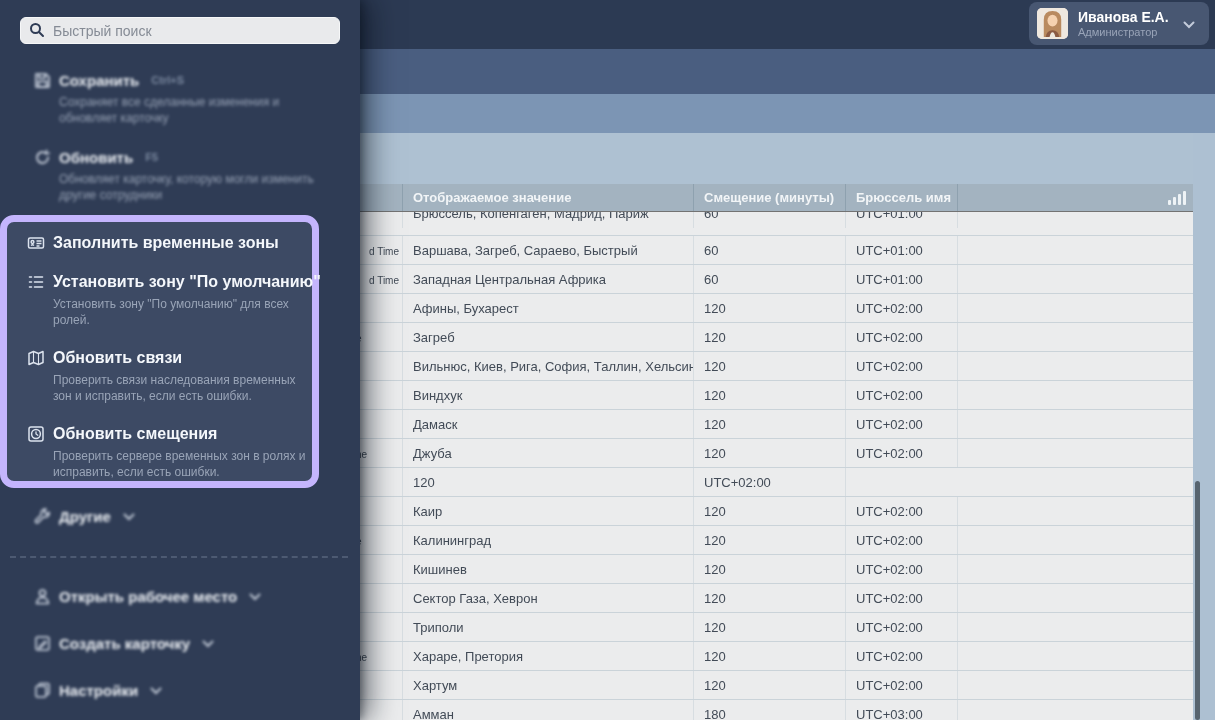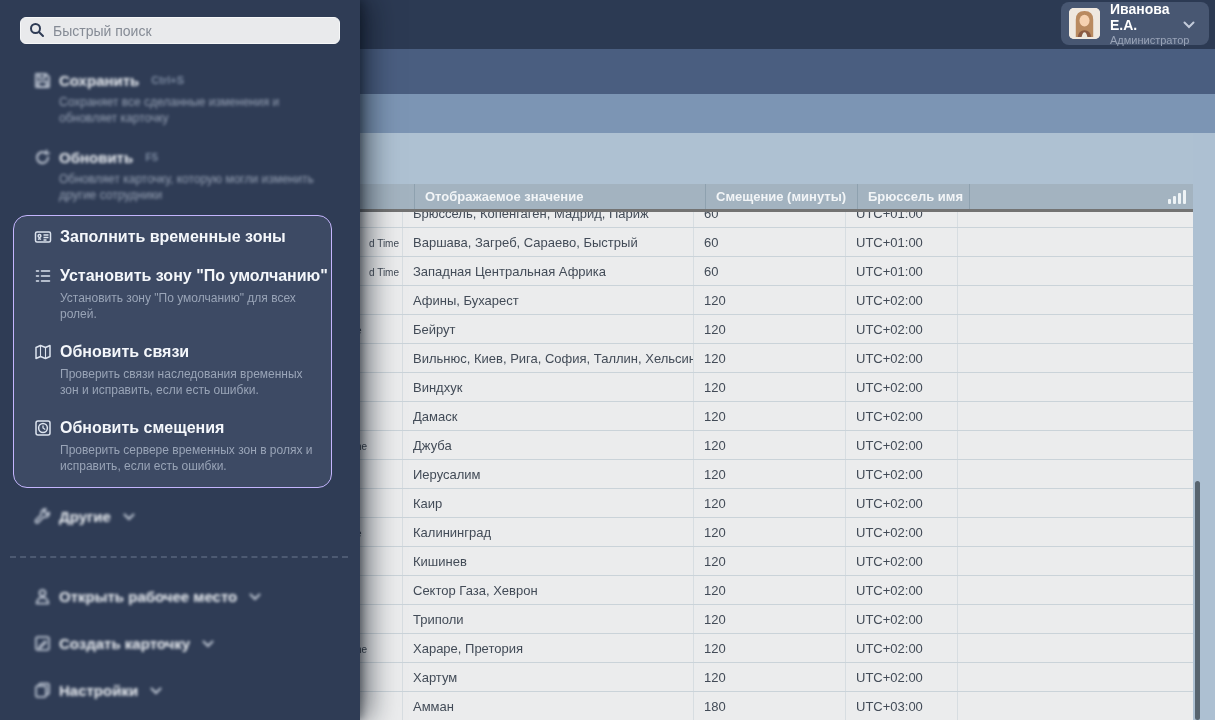--- a/index.html
+++ b/index.html
@@ -6,42 +6,42 @@
   html,body { width:1215px; height:720px; overflow:hidden; }
   body { font-family: "Liberation Sans", sans-serif; position:relative; background:#aec1d2; }
 
   
   .topbar   { position:absolute; left:0; top:0; width:1215px; height:49px; background:#2c3a53; }
   .band2    { position:absolute; left:0; top:49px; width:1215px; height:45px; background:#4a5e80; }
   .band3    { position:absolute; left:0; top:94px; width:1215px; height:39px; background:#7c95b4; }
   .content-bg { position:absolute; left:0; top:133px; width:1215px; height:587px; background:#aec1d2; }
 
   
-  .user-badge { position:absolute; right:6px; top:2px; width:148px; height:43px;
+  .user-badge { position:absolute; right:6px; top:2px; width:180px; height:43px;
     background:#485772; border-radius:8px; display:flex; align-items:center; padding:0 14px 0 8px; cursor:pointer; }
   .avatar { width:31px; height:31px; border-radius:5px; overflow:hidden; flex:0 0 31px; background:#efe8df; }
   .user-text { margin-left:10px; flex:1; min-width:0; }
   .user-name { color:#ffffff; font-size:14px; font-weight:bold; line-height:16px; }
   .user-role { color:#99a4b8; font-size:11px; line-height:13px; margin-top:1px; }
   .user-chevron { margin-left:6px; flex:0 0 auto; color:#c3cbda; }
 
   
   .table-wrap { position:absolute; left:360px; top:184px; width:833px; }
   .thead { display:grid; grid-template-columns:42px 291px 152px 112px 1fr; height:28px;
-    background:#a3b3c0; border-bottom:3px solid #737373; align-items:center;padding-left:12px; }
+    background:#a3b3c0; border-bottom:1px solid #737373; align-items:center; }
   .thead .hc { color:#f2f5f7; font-size:13px; font-weight:bold; padding-left:10px; height:100%;
     display:flex; align-items:center; overflow:hidden; white-space:nowrap; }
   .thead .hc + .hc { border-left:1px solid rgba(125,145,160,.55); }
   .thead .hc.last { justify-content:flex-end; padding-right:7px; }
   .chart-icon { display:flex; align-items:flex-end; gap:2px; height:14px; }
   .chart-icon i { display:block; width:3px; background:#eef3f6; border-radius:1px; }
 
   .tbody { background:#ebeced; }
   .trow { height:29px; border-bottom:1px solid #cad3d9; background:#ebeced; overflow:hidden; }
-  .trow.cut { height:16px; }
+  .trow.cut { height:24px; }
   .trow.cut .ri { margin-top:-13px; }
   .ri { display:grid; grid-template-columns:42px 291px 152px 112px 1fr; height:29px; align-items:center; }
   .c { color:#424b57; font-size:13px; padding-left:10px; white-space:nowrap; overflow:hidden; height:100%;
     display:flex; align-items:center; }
   .ri .c + .c { border-left:1px solid #d7dde1; }
   .c.c1 { padding:0; position:relative; }
   .c1 span { position:absolute; top:50%; transform:translateY(-50%); font-size:10px; color:#424b57; }
   .c1 span.tail { right:3px; }
   .c1 span.peek { left:-4px; }
 
@@ -59,22 +59,22 @@
 
   .mi { position:absolute; left:0; width:360px; }
   .mi-head { display:flex; align-items:center; gap:8px; cursor:pointer; }
   .mi-icon { width:18px; height:18px; margin-left:33px; flex:0 0 18px; color:#dce3ee; display:flex; align-items:center; justify-content:center; }
   .mi-title { color:#f2f5f9; font-size:15px; font-weight:bold; white-space:nowrap; }
   .mi-short { color:#7f8da4; font-size:11px; font-weight:bold; margin-left:4px; }
   .mi-desc { margin:5px 0 0 59px; max-width:278px; color:#98a3b6; font-size:12px; line-height:16px; }
   .dim { filter:blur(1.7px); opacity:.96; }
   .chev { color:#c6cedb; margin-left:4px; }
 
-  .group-box { position:absolute; left:13px; top:215px; width:319px; height:273px;
-    background:#3d4a64; border:1px solid #c4b5fd; border-radius:14px; padding:12px 0 0 0; }
+  .group-box { position:absolute; left:0; top:215px; width:319px; height:273px;
+    background:#3d4a64; border:7px solid #c4b5fd; border-radius:14px; padding:12px 0 0 0; }
   .group-box .gi { margin-bottom:21px; }
   .group-box .gi-head { display:flex; align-items:center; gap:8px; cursor:pointer; }
   .group-box .mi-icon { margin-left:20px; }
   .group-box .gi-title { color:#f4f7fb; font-size:16px; font-weight:bold; white-space:nowrap; }
   .group-box .gi-desc { margin:5px 0 0 46px; max-width:262px; color:#99a4b7; font-size:12px; line-height:16px; }
 
   .divider { position:absolute; left:10px; top:556px; width:338px; border-top:2px dashed #4d5a72; }
 </style>
 </head>
 <body>
@@ -159,21 +159,21 @@
           <div class="c c3">120</div>
           <div class="c c4">UTC+02:00</div>
           <div class="c c5"></div>
         </div>
       </div>
       <div class="trow">
         <div class="ri">
           <div class="c c1">
             <span class="peek">e</span>
           </div>
-          <div class="c c2">Бейрут</div>
+          <div class="c c2">Загреб</div>
           <div class="c c3">120</div>
           <div class="c c4">UTC+02:00</div>
           <div class="c c5"></div>
         </div>
       </div>
       <div class="trow">
         <div class="ri">
           <div class="c c1"></div>
           <div class="c c2">Вильнюс, Киев, Рига, София, Таллин, Хельсинки</div>
           <div class="c c3">120</div>
@@ -206,21 +206,20 @@
           </div>
           <div class="c c2">Джуба</div>
           <div class="c c3">120</div>
           <div class="c c4">UTC+02:00</div>
           <div class="c c5"></div>
         </div>
       </div>
       <div class="trow">
         <div class="ri">
           <div class="c c1"></div>
-          <div class="c c2">Иерусалим</div>
           <div class="c c3">120</div>
           <div class="c c4">UTC+02:00</div>
           <div class="c c5"></div>
         </div>
       </div>
       <div class="trow">
         <div class="ri">
           <div class="c c1"></div>
           <div class="c c2">Каир</div>
           <div class="c c3">120</div>

